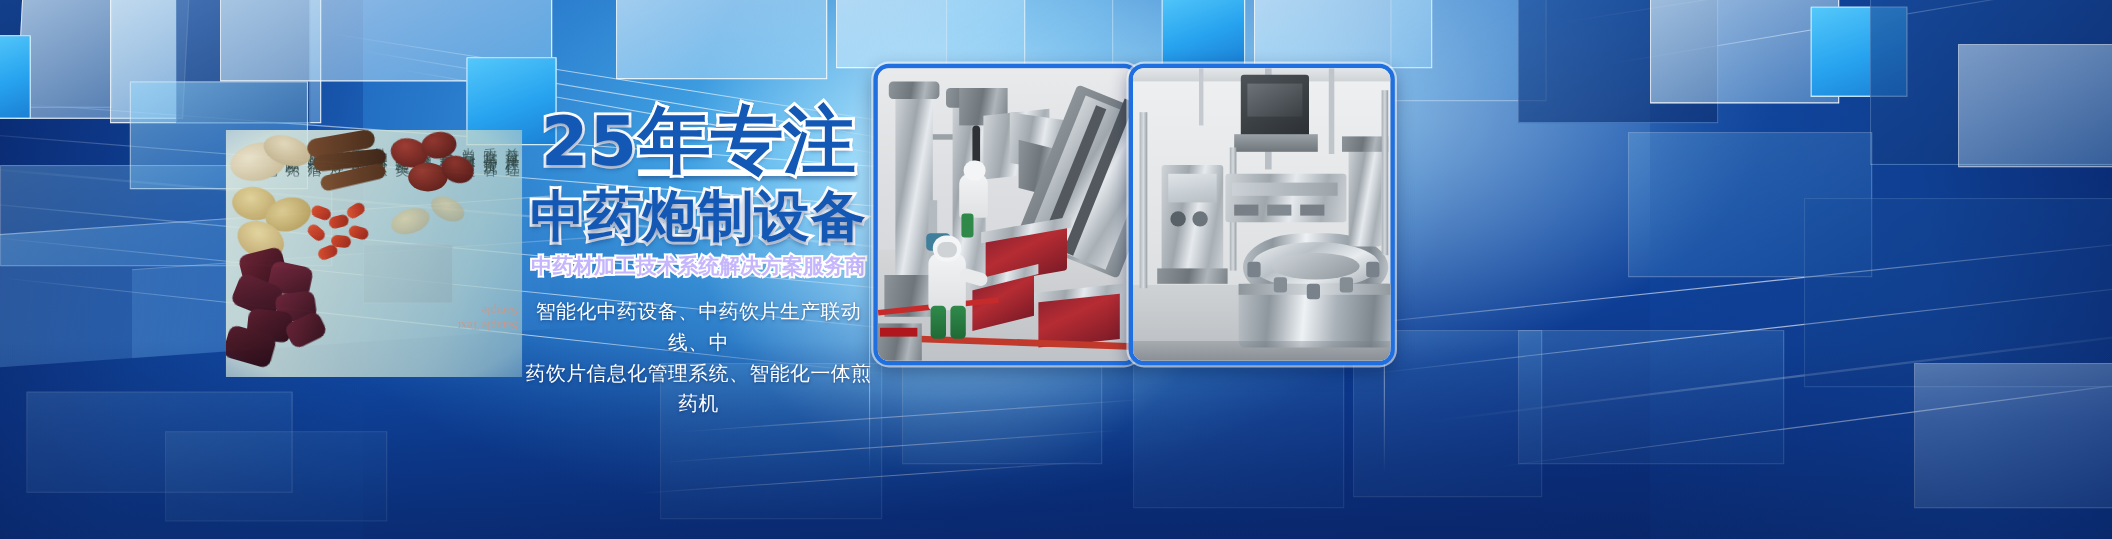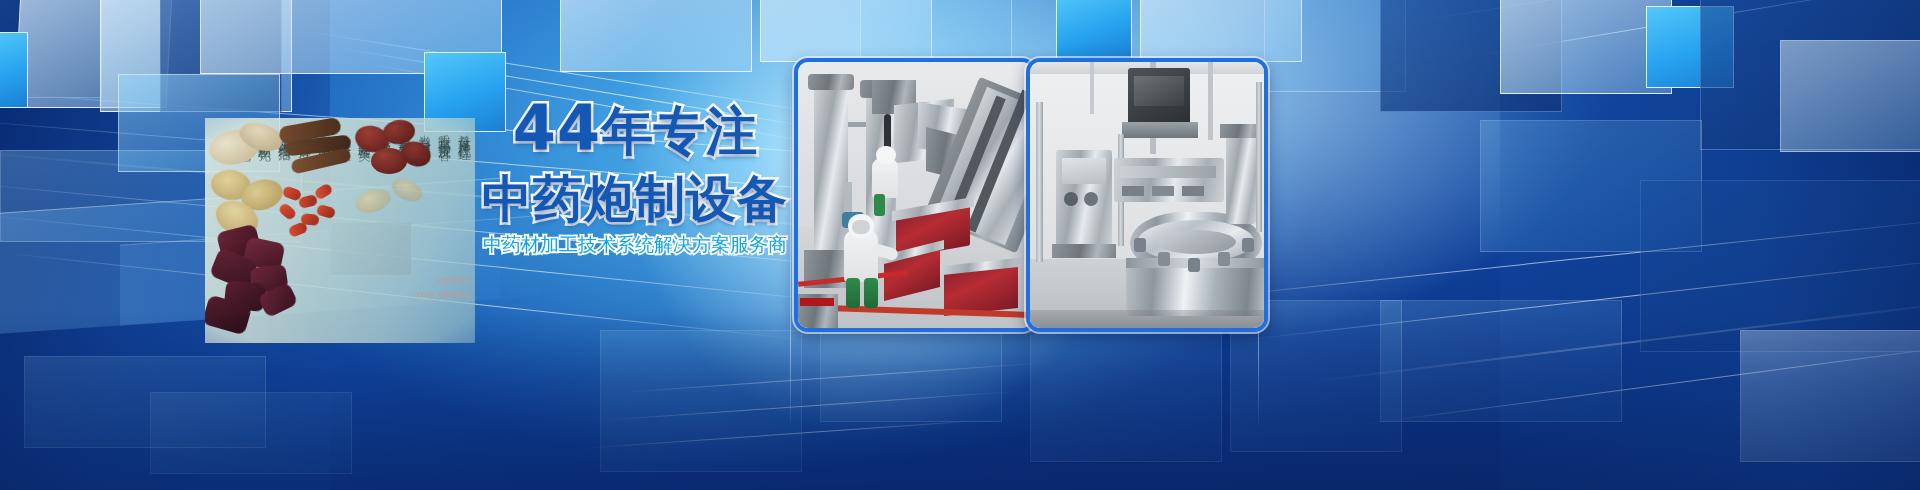--- a/index.html
+++ b/index.html
@@ -148,22 +148,23 @@
     font-weight: 900;
     letter-spacing: 1px;
     color: #1358b4;
     font-family: "DejaVu Sans", "Liberation Sans", sans-serif;
     -webkit-text-stroke: 5px #ffffff;
     paint-order: stroke fill;
     text-shadow: 0 3px 5px rgba(8,40,100,0.45);
     white-space: nowrap;
   }
   .line-25 .yr {
-    font-size: 52px;
+    font-size: 66px;
     letter-spacing: 0;
+    text-decoration: underline;
   }
   .line-2 {
     margin-top: 8px;
     font-size: 50px;
     line-height: 56px;
     font-weight: 900;
     letter-spacing: 1px;
     color: #1358b4;
     -webkit-text-stroke: 5px #ffffff;
     paint-order: stroke fill;
@@ -179,23 +180,23 @@
     color: #1358b4;
     -webkit-text-stroke: 5px #ffffff;
     paint-order: stroke fill;
     text-shadow: 0 3px 5px rgba(8,40,100,0.45);
     white-space: nowrap;
   }
   .line-4 {
     margin-top: 6px;
     font-size: 19px;
     line-height: 24px;
-    font-weight: 400;
+    font-weight: 700;
     letter-spacing: 0px;
-    color: #0ea5e9;
+    color: #c4b5fd;
     -webkit-text-stroke: 3.5px #ffffff;
     paint-order: stroke fill;
     white-space: nowrap;
   }
   .desc {
     margin-top: 14px;
     font-size: 18px;
     line-height: 28px;
     color: #ffffff;
     font-weight: 400;
@@ -379,24 +380,26 @@
       <div class="herb" style="left:186px; top:62px; width:32px; height:20px; background:radial-gradient(ellipse at 40% 35%, rgba(220,202,152,0.7), rgba(160,142,94,0.5)); transform:rotate(26deg);"></div>
     </div>
 
     <div class="collage-sample">
       <div>Sample Text</div>
       <div>Sample</div>
     </div>
   </div>
 
   <div class="textblock">
-    <div class="line-25"><span>44</span><span class="yr">年专注</span></div>
+    <div class="line-25"><span>25</span><span class="yr">年专注</span></div>
     <div class="line-2">中药炮制设备</div>
     <div class="line-4">中药材加工技术系统解决方案服务商</div>
     <div class="desc">
+      <div>智能化中药设备、中药饮片生产联动线、中</div>
+      <div>药饮片信息化管理系统、智能化一体煎药机</div>
     </div>
   </div>
 
   <div class="card" style="left:794px; top:58px; width:234px; height:266px;">
     <div class="photo">
       <div class="p1-wall"></div>
       <div class="p1-floor"></div>
 
       <div class="m steel" style="left:16px; top:22px; width:34px; height:168px; border-radius:3px;"></div>
       <div class="m steel-d" style="left:10px; top:12px; width:46px; height:16px; border-radius:4px;"></div>

